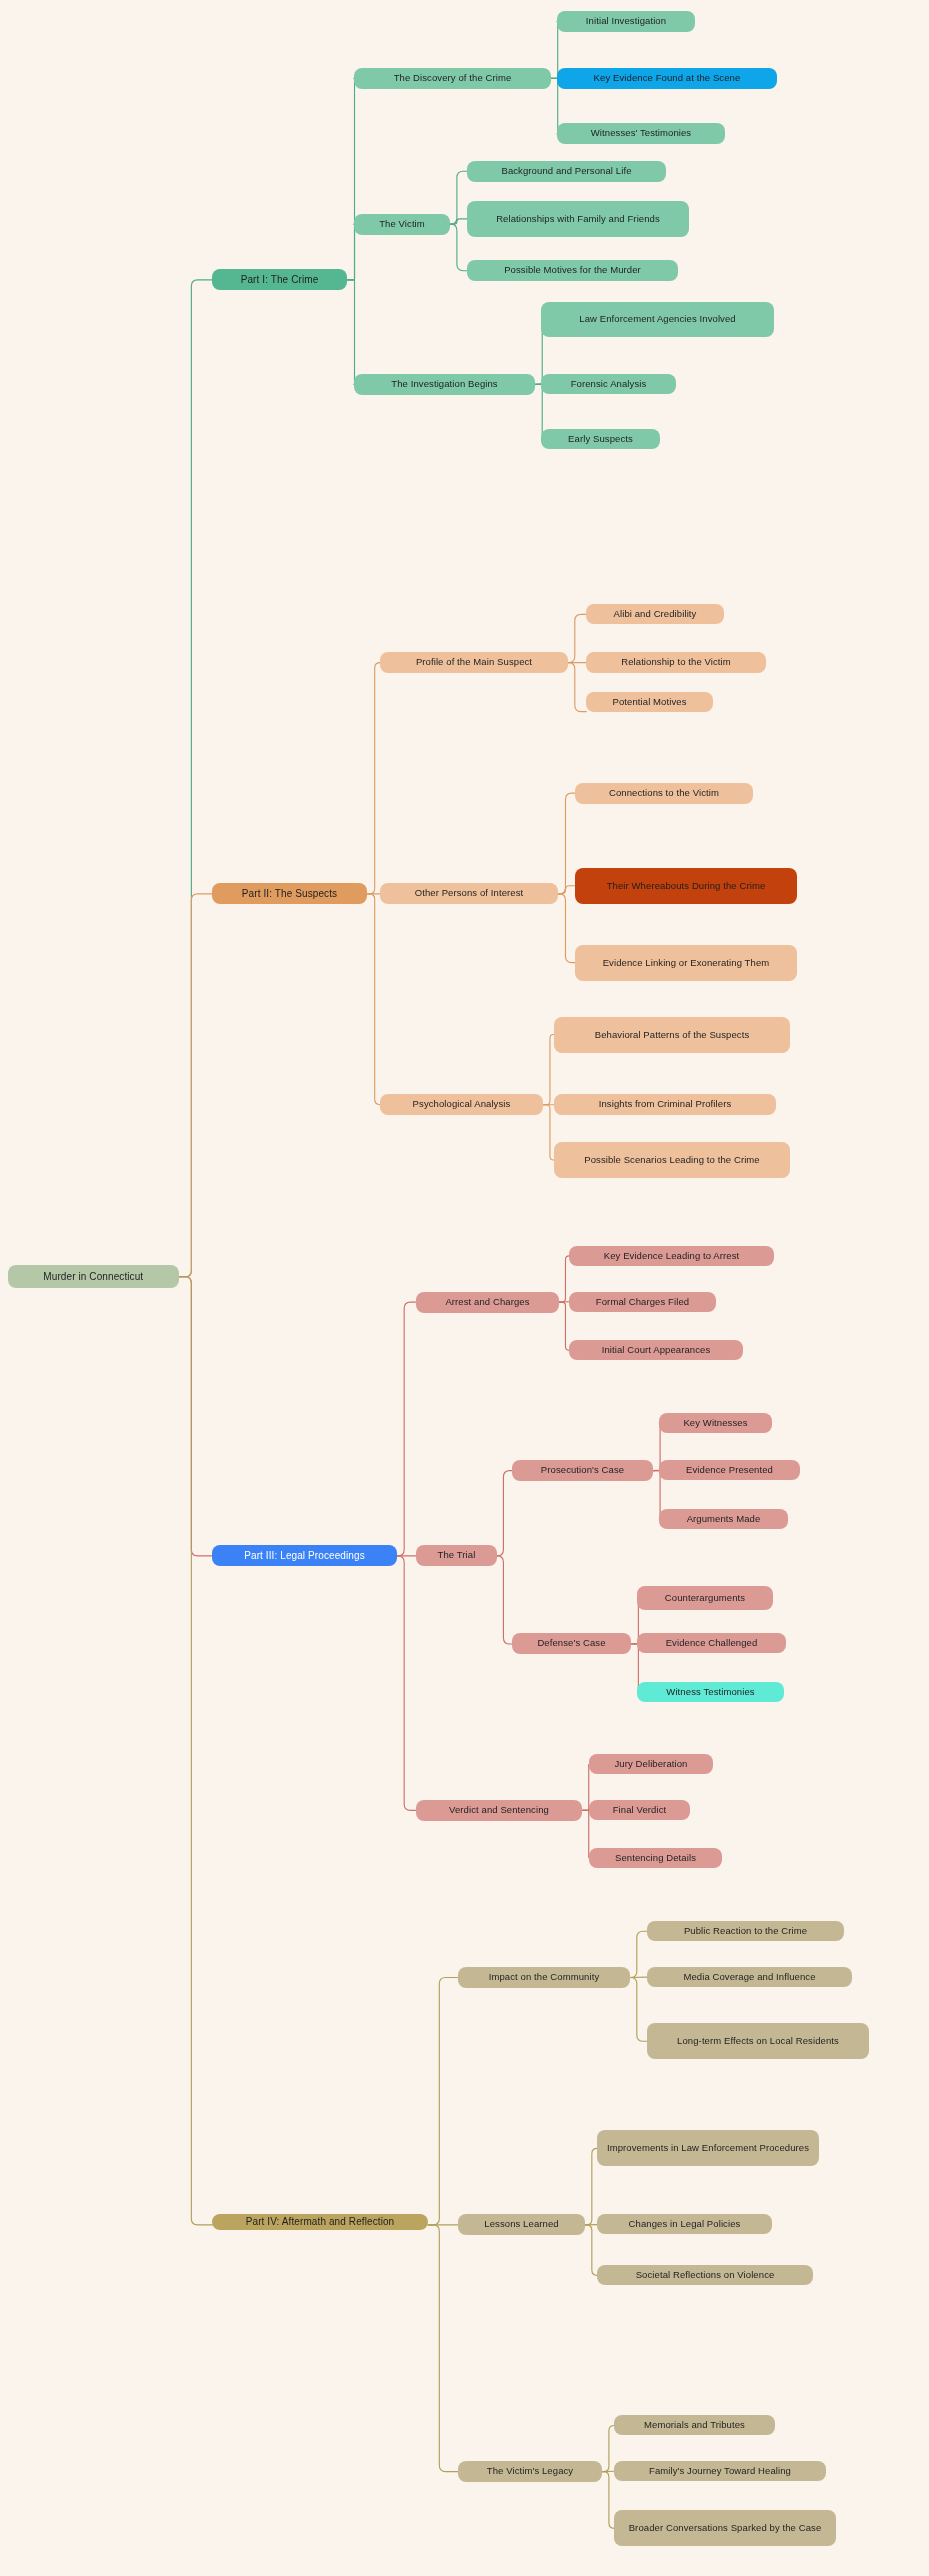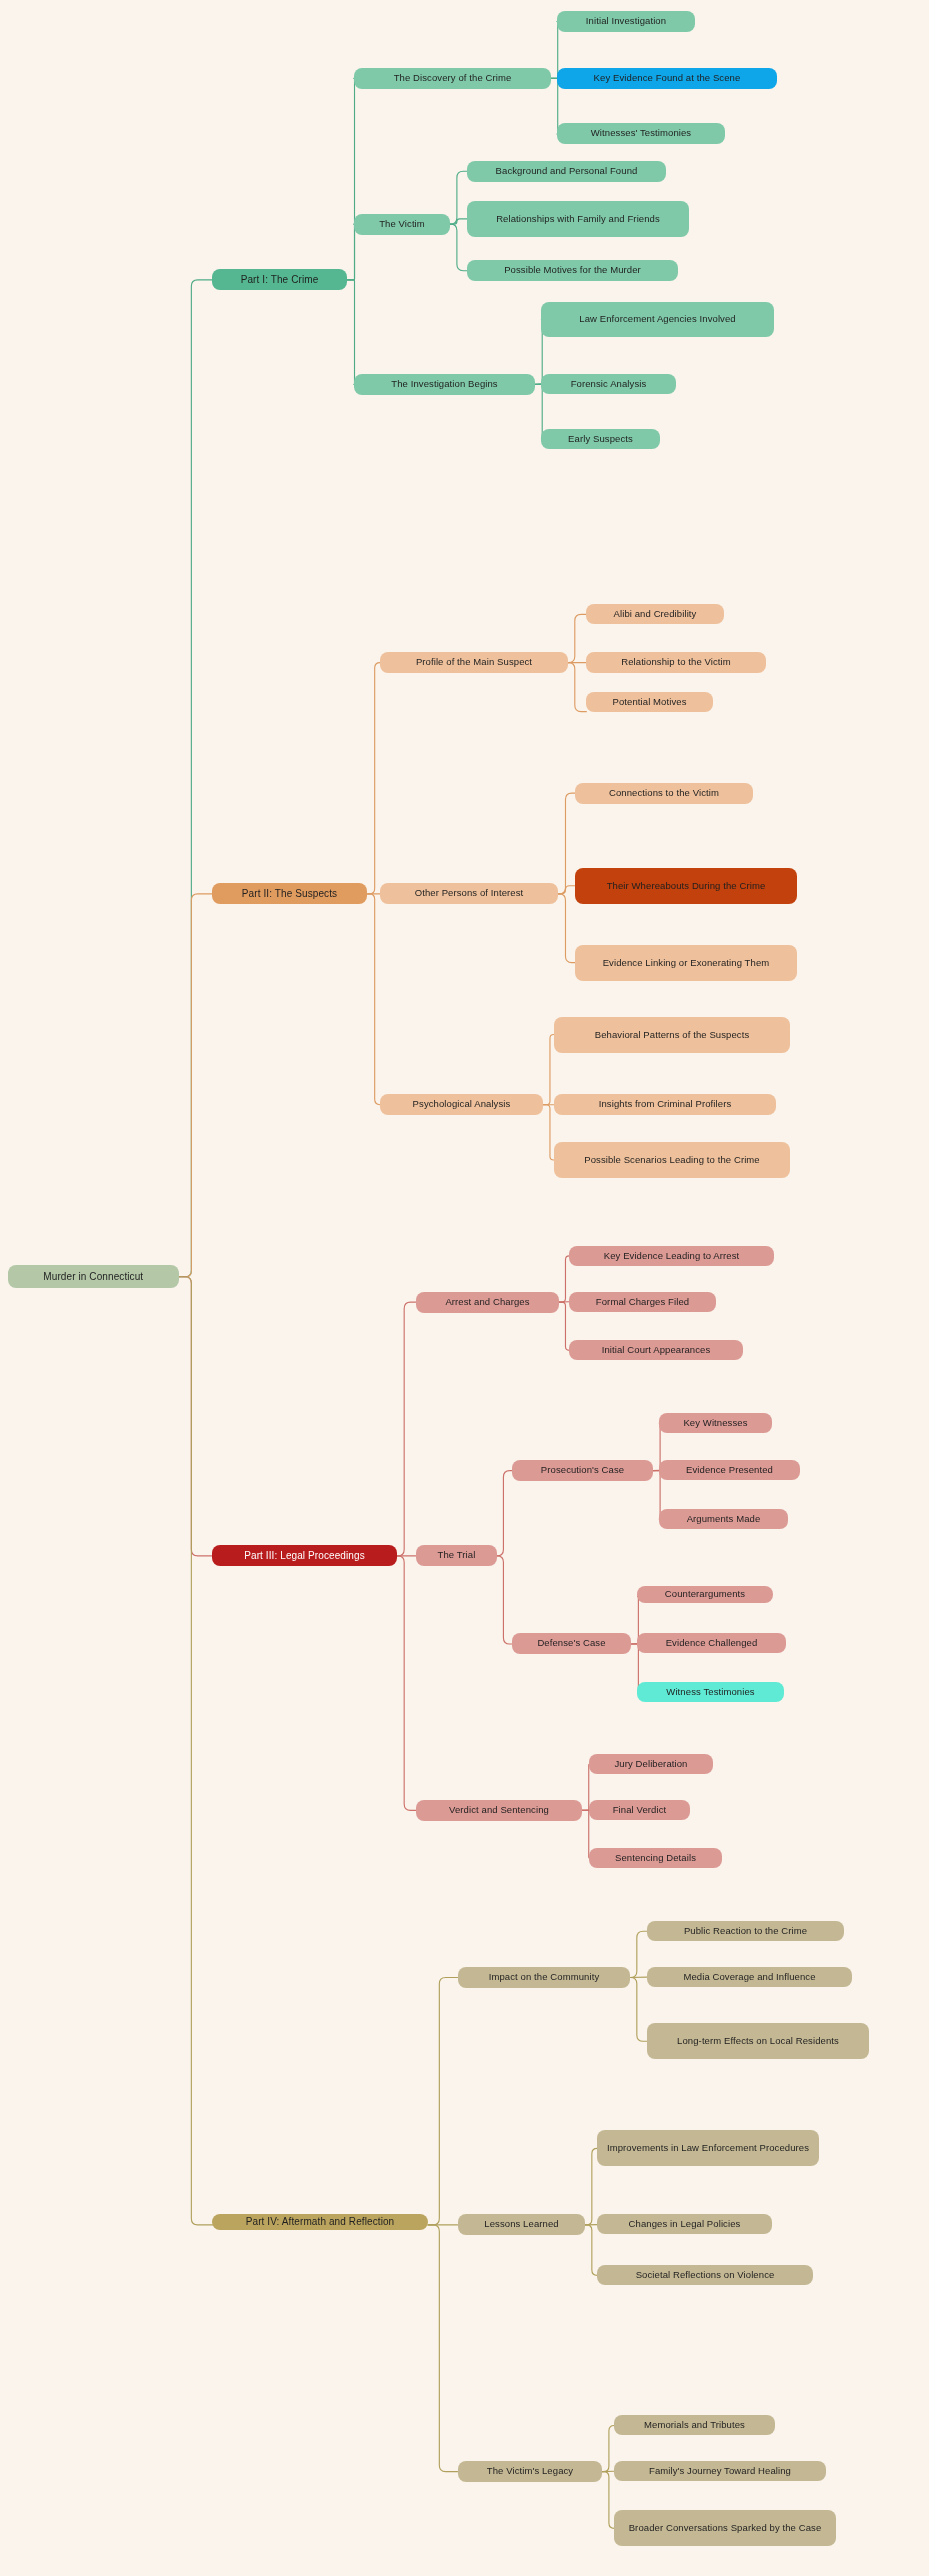--- a/index.html
+++ b/index.html
@@ -106,21 +106,21 @@
       <div class="node " style="left: 557px; top: 68px; width: 220px; height: 21px; background: #0ea5e9; color: rgb(31, 31, 31);">
         <span>Key Evidence Found at the Scene</span>
       </div>
       <div class="node " style="left: 557px; top: 123px; width: 168px; height: 21px; background: rgb(127, 201, 169); color: rgb(31, 31, 31);">
         <span>Witnesses' Testimonies</span>
       </div>
       <div class="node " style="left: 354px; top: 214px; width: 96px; height: 21px; background: rgb(127, 201, 169); color: rgb(31, 31, 31);">
         <span>The Victim</span>
       </div>
       <div class="node " style="left: 467px; top: 161px; width: 199px; height: 21px; background: rgb(127, 201, 169); color: rgb(31, 31, 31);">
-        <span>Background and Personal Found</span>
+        <span>Background and Personal Life</span>
       </div>
       <div class="node " style="left: 467px; top: 201px; width: 222px; height: 36px; background: rgb(127, 201, 169); color: rgb(31, 31, 31);">
         <span>Relationships with Family and Friends</span>
       </div>
       <div class="node " style="left: 467px; top: 260px; width: 211px; height: 21px; background: rgb(127, 201, 169); color: rgb(31, 31, 31);">
         <span>Possible Motives for the Murder</span>
       </div>
       <div class="node " style="left: 354px; top: 374px; width: 181px; height: 21px; background: rgb(127, 201, 169); color: rgb(31, 31, 31);">
         <span>The Investigation Begins</span>
       </div>
@@ -165,21 +165,21 @@
       </div>
       <div class="node " style="left: 554px; top: 1017px; width: 236px; height: 36px; background: rgb(238, 192, 155); color: rgb(31, 31, 31);">
         <span>Behavioral Patterns of the Suspects</span>
       </div>
       <div class="node " style="left: 554px; top: 1094px; width: 222px; height: 21px; background: rgb(238, 192, 155); color: rgb(31, 31, 31);">
         <span>Insights from Criminal Profilers</span>
       </div>
       <div class="node " style="left: 554px; top: 1142px; width: 236px; height: 36px; background: rgb(238, 192, 155); color: rgb(31, 31, 31);">
         <span>Possible Scenarios Leading to the Crime</span>
       </div>
-      <div class="node l1 white" style="left: 212px; top: 1545px; width: 185px; height: 21px; background: #b91c1c; color: rgb(255, 255, 255);">
+      <div class="node l1 white" style="left: 212px; top: 1545px; width: 185px; height: 21px; background: #3b82f6; color: rgb(255, 255, 255);">
         <span>Part III: Legal Proceedings</span>
       </div>
       <div class="node " style="left: 416px; top: 1292px; width: 143px; height: 21px; background: rgb(220, 154, 149); color: rgb(31, 31, 31);">
         <span>Arrest and Charges</span>
       </div>
       <div class="node " style="left: 569px; top: 1246px; width: 205px; height: 20.4px; background: rgb(220, 154, 149); color: rgb(31, 31, 31);">
         <span>Key Evidence Leading to Arrest</span>
       </div>
       <div class="node " style="left: 569px; top: 1292px; width: 147px; height: 20.4px; background: rgb(220, 154, 149); color: rgb(31, 31, 31);">
         <span>Formal Charges Filed</span>
@@ -198,21 +198,21 @@
       </div>
       <div class="node " style="left: 659px; top: 1460px; width: 141px; height: 20.4px; background: rgb(220, 154, 149); color: rgb(31, 31, 31);">
         <span>Evidence Presented</span>
       </div>
       <div class="node " style="left: 659px; top: 1509px; width: 129px; height: 20.4px; background: rgb(220, 154, 149); color: rgb(31, 31, 31);">
         <span>Arguments Made</span>
       </div>
       <div class="node " style="left: 512px; top: 1633px; width: 119px; height: 21px; background: rgb(220, 154, 149); color: rgb(31, 31, 31);">
         <span>Defense's Case</span>
       </div>
-      <div class="node " style="left: 637px; top: 1586px; width: 136px; height: 17px; background: rgb(220, 154, 149); color: rgb(31, 31, 31);">
+      <div class="node " style="left: 637px; top: 1586px; width: 136px; height: 24px; background: rgb(220, 154, 149); color: rgb(31, 31, 31);">
         <span>Counterarguments</span>
       </div>
       <div class="node " style="left: 637px; top: 1633px; width: 149px; height: 20.4px; background: rgb(220, 154, 149); color: rgb(31, 31, 31);">
         <span>Evidence Challenged</span>
       </div>
       <div class="node " style="left: 637px; top: 1682px; width: 147px; height: 20.4px; background: #5eead4; color: rgb(31, 31, 31);">
         <span>Witness Testimonies</span>
       </div>
       <div class="node " style="left: 416px; top: 1800px; width: 166px; height: 21px; background: rgb(220, 154, 149); color: rgb(31, 31, 31);">
         <span>Verdict and Sentencing</span>

